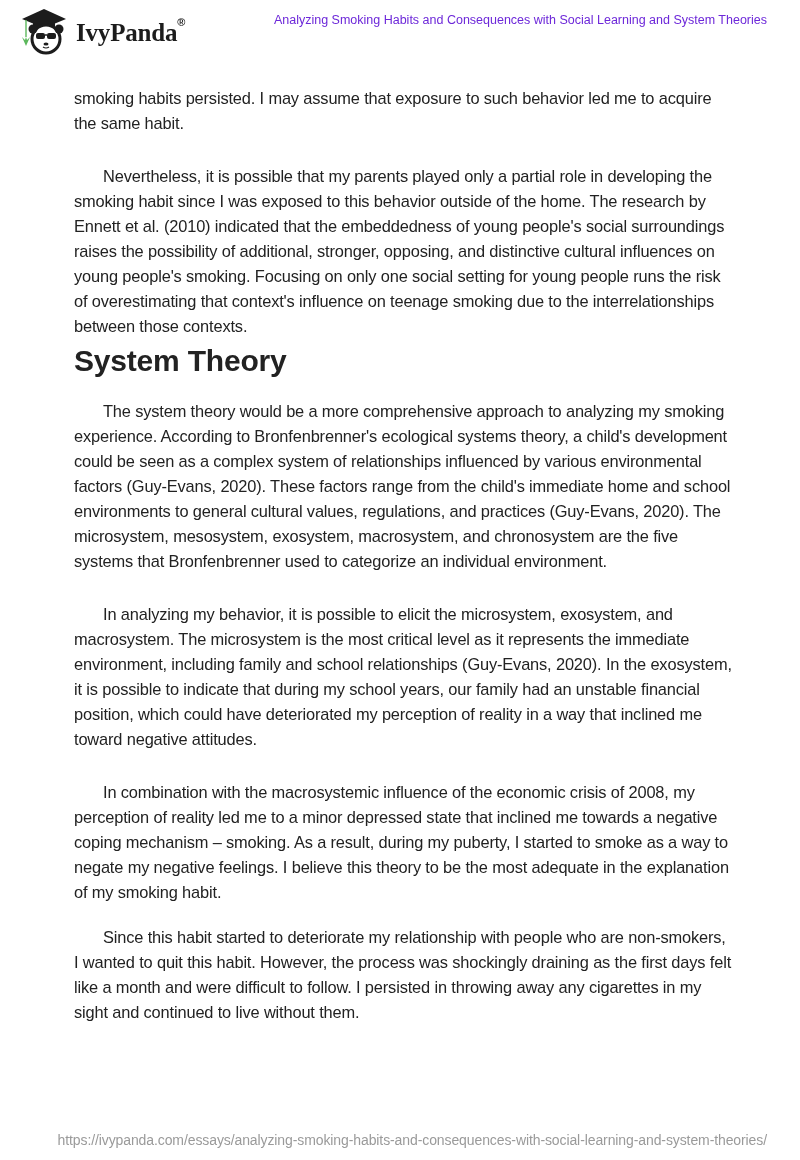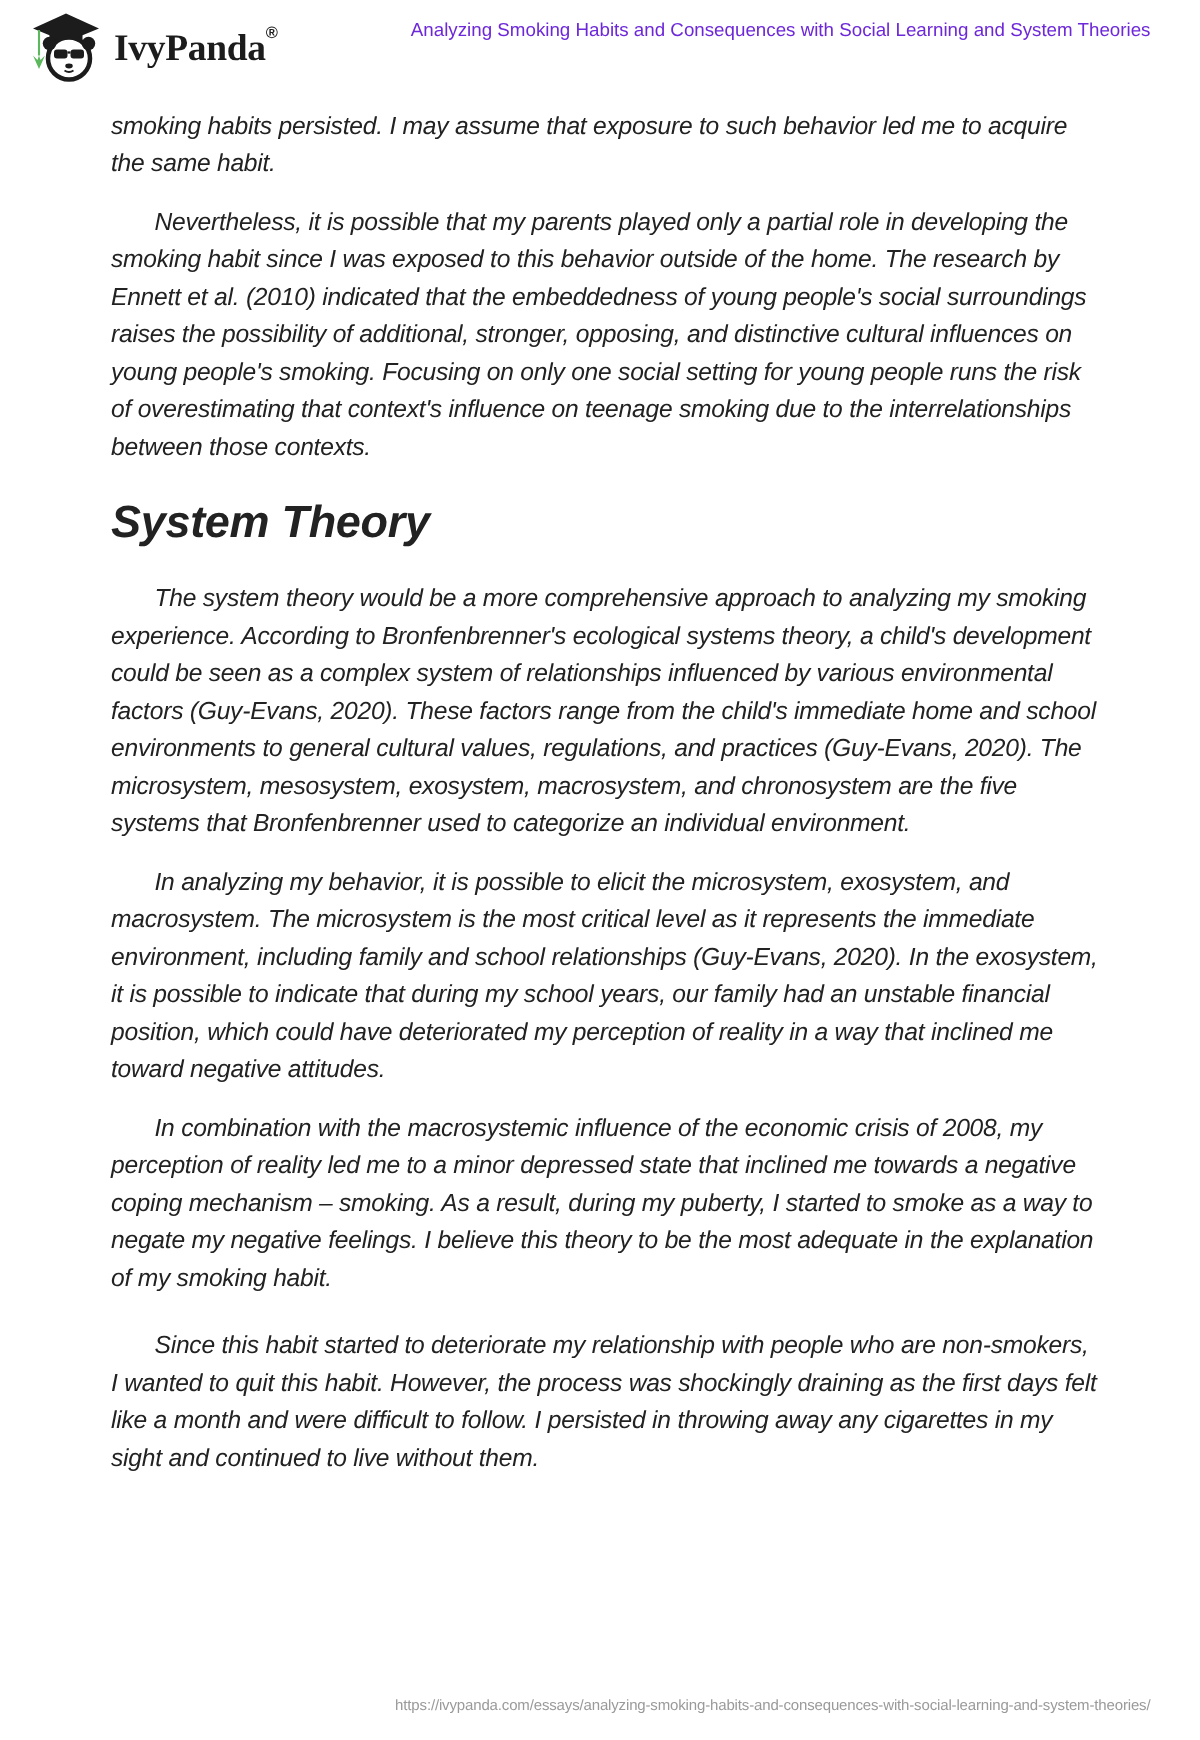--- a/index.html
+++ b/index.html
@@ -55,46 +55,45 @@
     position: absolute;
     right: 33px;
     top: 13px;
     font-size: 12.5px;
     color: #6d28d9;
     white-space: nowrap;
   }
   .content {
     position: absolute;
     left: 74px;
-    top: 72px;
+    top: 86px;
     width: 660px;
-    font-style: italic;
   }
   p {
     margin: 0;
     font-size: 16.4px;
     line-height: 25px;
     color: #222222;
     letter-spacing: -0.15px;
   }
   p.indent { text-indent: 29px; }
-  .gap { margin-top: 14px; }
+  .gap { margin-top: 28px; }
   h2 {
     margin: 0;
     font-size: 30px;
     font-weight: bold;
     color: #222222;
     letter-spacing: -0.2px;
     line-height: 36px;
   }
   .footer-url {
     position: absolute;
     right: 33px;
     top: 1132px;
-    font-size: 10px;
+    font-size: 14px;
     color: #9a9a9a;
     white-space: nowrap;
     letter-spacing: -0.1px;
   }
 </style>
 </head>
 <body>
 
 <div class="header">
   <div class="logo">
@@ -120,21 +119,21 @@
     </svg>
     <span class="logo-text"><span>IvyPanda</span><span class="logo-reg">®</span></span>
   </div>
   <div class="doc-title">Analyzing Smoking Habits and Consequences with Social Learning and System Theories</div>
 </div>
 
 <div class="content">
   <p>smoking habits persisted. I may assume that exposure to such behavior led me to acquire the same habit.</p>
   <p class="indent gap">Nevertheless, it is possible that my parents played only a partial role in developing the smoking habit since I was exposed to this behavior outside of the home. The research by Ennett et al. (2010) indicated that the embeddedness of young people's social surroundings raises the possibility of additional, stronger, opposing, and distinctive cultural influences on young people's smoking. Focusing on only one social setting for young people runs the risk of overestimating that context's influence on teenage smoking due to the interrelationships between those contexts.</p>
 
-  <h2 style="margin-top:20px;">System Theory</h2>
+  <h2 style="margin-top:4px;">System Theory</h2>
   <p class="indent" style="margin-top:20px;">The system theory would be a more comprehensive approach to analyzing my smoking experience. According to Bronfenbrenner's ecological systems theory, a child's development could be seen as a complex system of relationships influenced by various environmental factors (Guy-Evans, 2020). These factors range from the child's immediate home and school environments to general cultural values, regulations, and practices (Guy-Evans, 2020). The microsystem, mesosystem, exosystem, macrosystem, and chronosystem are the five systems that Bronfenbrenner used to categorize an individual environment.</p>
   <p class="indent gap">In analyzing my behavior, it is possible to elicit the microsystem, exosystem, and macrosystem. The microsystem is the most critical level as it represents the immediate environment, including family and school relationships (Guy-Evans, 2020). In the exosystem, it is possible to indicate that during my school years, our family had an unstable financial position, which could have deteriorated my perception of reality in a way that inclined me toward negative attitudes.</p>
   <p class="indent gap">In combination with the macrosystemic influence of the economic crisis of 2008, my perception of reality led me to a minor depressed state that inclined me towards a negative coping mechanism – smoking. As a result, during my puberty, I started to smoke as a way to negate my negative feelings. I believe this theory to be the most adequate in the explanation of my smoking habit.</p>
 
   <p class="indent" style="margin-top:20px;">Since this habit started to deteriorate my relationship with people who are non-smokers, I wanted to quit this habit. However, the process was shockingly draining as the first days felt like a month and were difficult to follow. I persisted in throwing away any cigarettes in my sight and continued to live without them.</p>
 </div>
 
 <div class="footer-url">https://ivypanda.com/essays/analyzing-smoking-habits-and-consequences-with-social-learning-and-system-theories/</div>
 
 </body></html>

